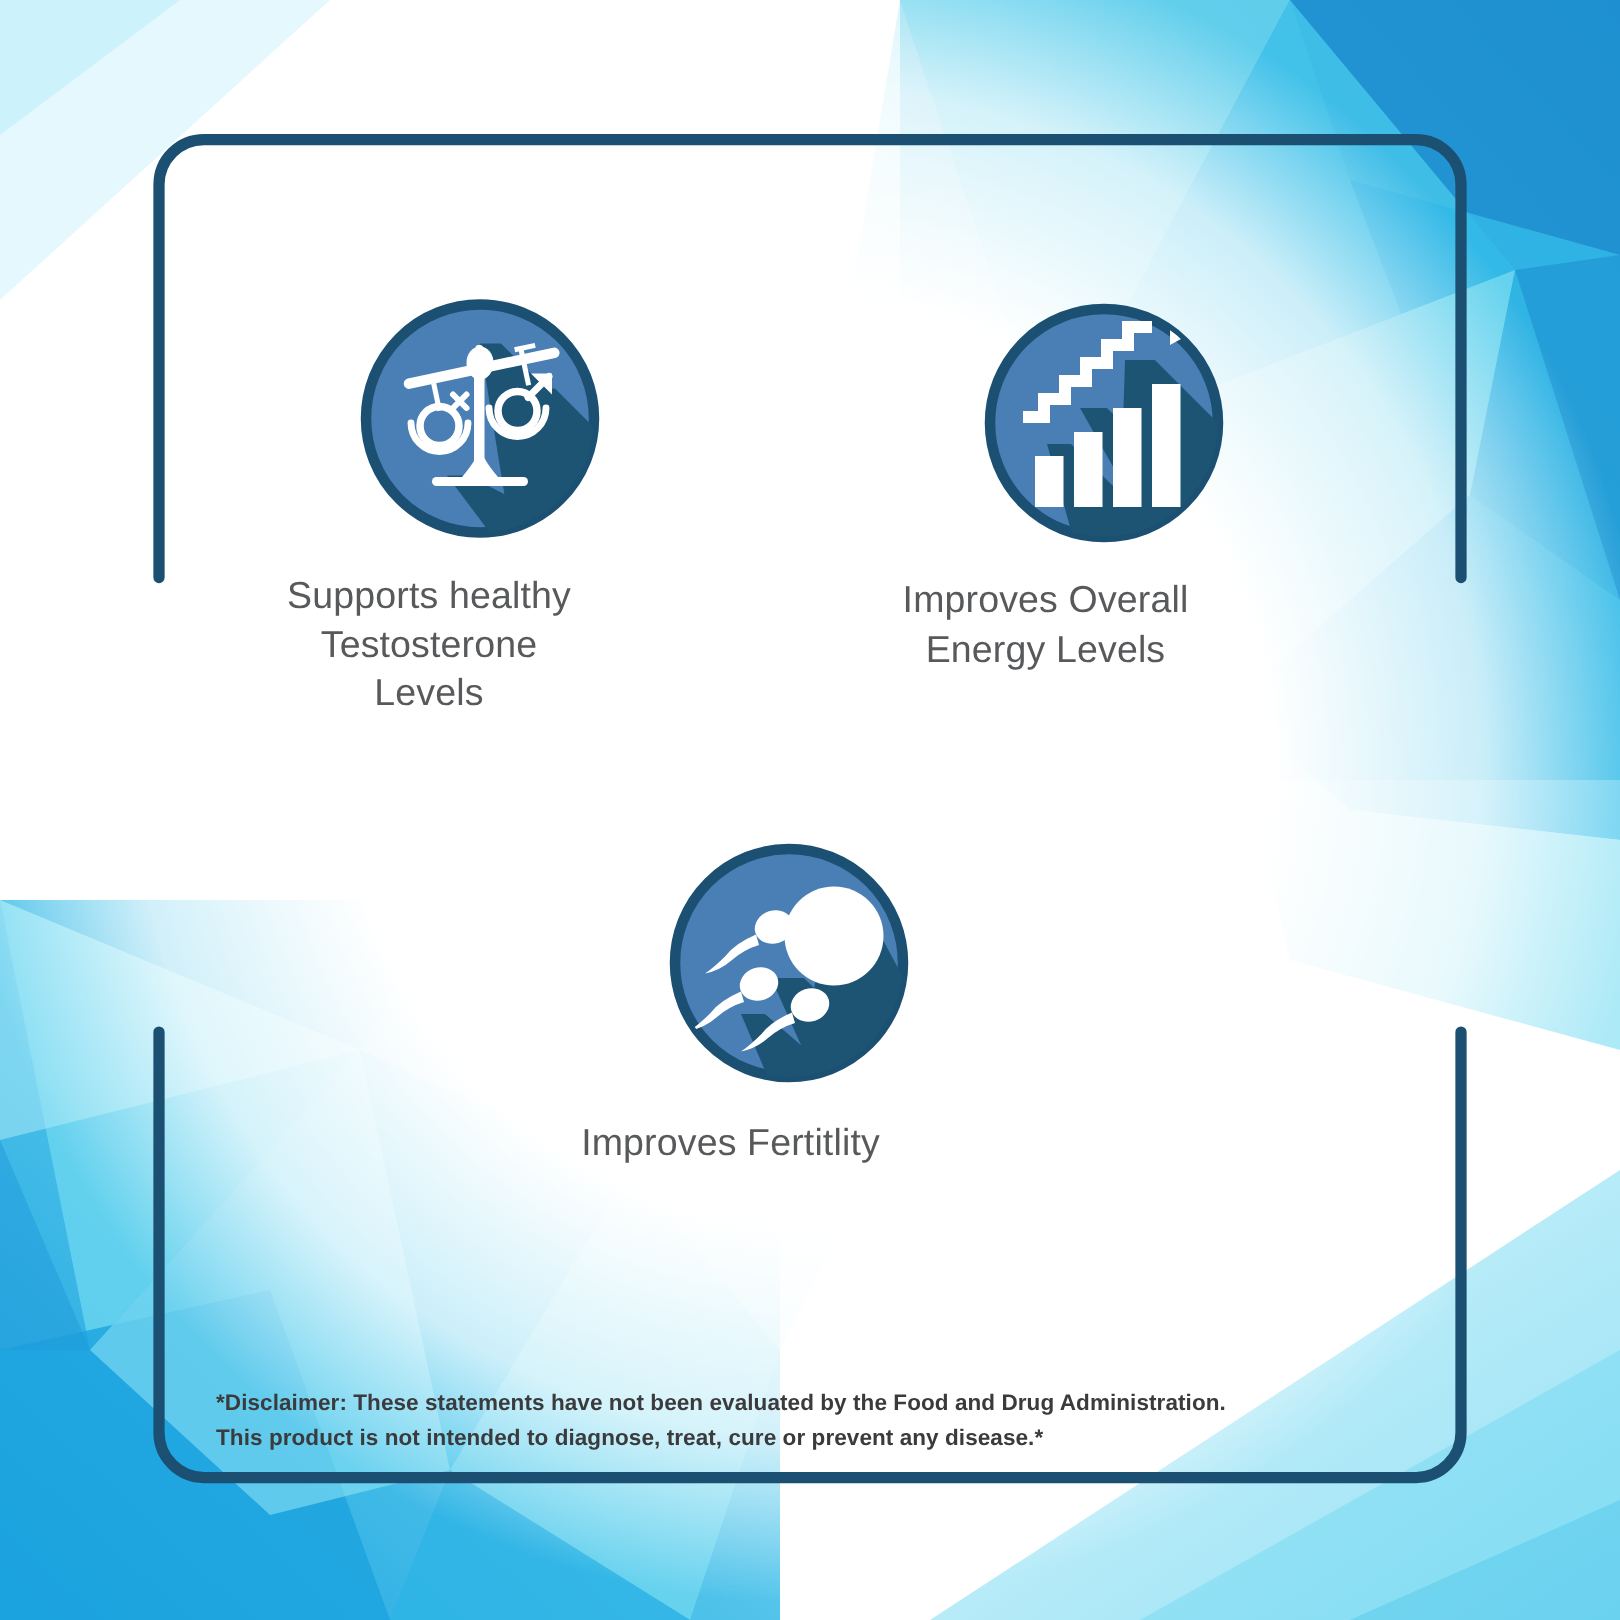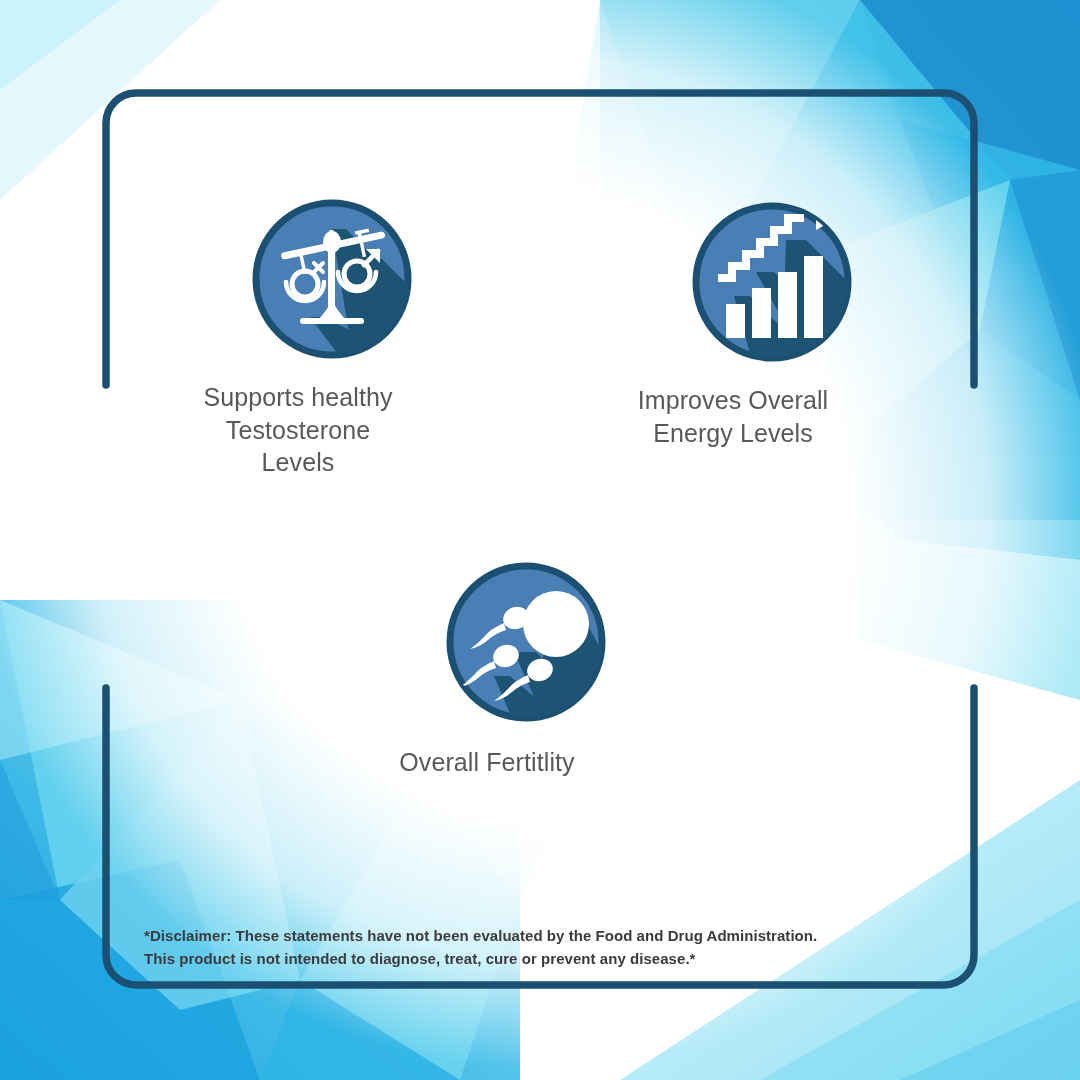--- a/index.html
+++ b/index.html
@@ -24,24 +24,24 @@
   .label{
     margin-top:20px;
     color:#58595b;
     font-size:25px;
     line-height:1.30;
     text-align:center;
     white-space:pre-line;
     letter-spacing:.1px;
   }
 
-  #card-testosterone{left:250px;top:197px;width:164px;}
+  #card-testosterone{left:238px;top:197px;width:164px;}
   #card-testosterone .label{width:300px;margin-left:-68px;}
 
-  #card-energy{left:690px;top:200px;width:164px;}
+  #card-energy{left:654px;top:200px;width:164px;}
   #card-energy .label{width:320px;margin-left:-78px;}
 
   #card-fertility{left:444px;top:560px;width:164px;}
   #card-fertility .label{width:320px;margin-left:-78px;margin-top:22px;}
 
   #disclaimer{
     position:absolute;left:144px;top:925px;width:800px;
     color:#3b3b3d;font-size:15px;font-weight:bold;line-height:1.52;
     white-space:pre-line;letter-spacing:.05px;
   }
@@ -228,19 +228,19 @@
           <path d="M60,63 q-14,6 -20,14 q-8,8 -14,12 q10,-2 18,-9 q8,-7 18,-10 z"></path>
 
           <ellipse cx="62" cy="96" rx="13" ry="11" transform="rotate(-18 62 96)"></ellipse>
           <path d="M50,101 q-14,6 -20,14 q-8,8 -14,12 q10,-2 18,-9 q8,-7 18,-10 z"></path>
 
           <ellipse cx="96" cy="110" rx="13" ry="11" transform="rotate(-18 96 110)"></ellipse>
           <path d="M84,115 q-14,6 -20,14 q-8,8 -14,12 q10,-2 18,-9 q8,-7 18,-10 z"></path>
         </g>
       </svg>
     </div>
-    <div class="label">Overall Fertitlity</div>
+    <div class="label">Improves Fertitlity</div>
   </div>
 
   <div id="disclaimer">*Disclaimer: These statements have not been evaluated by the Food and Drug Administration.
 This product is not intended to diagnose, treat, cure or prevent any disease.*</div>
 
 </div>
 
 </body></html>

